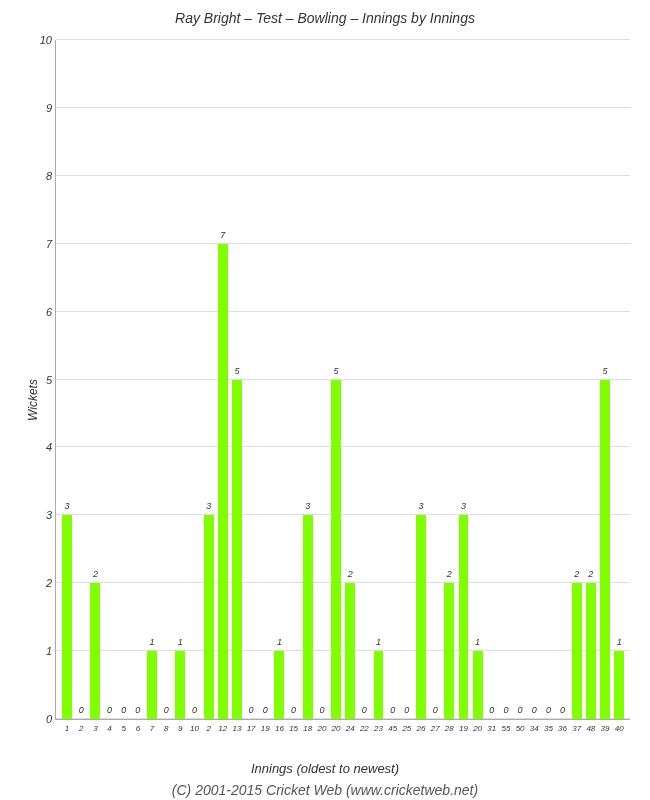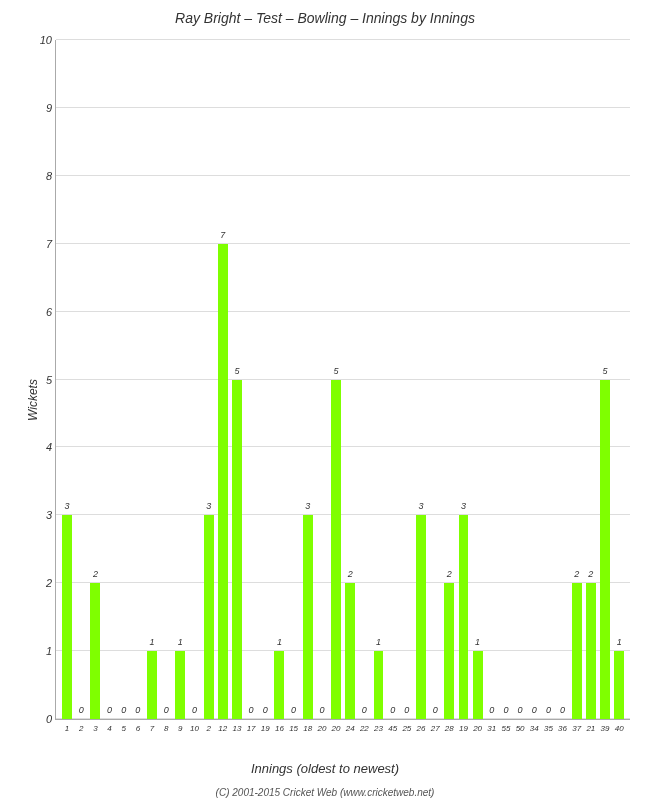--- a/index.html
+++ b/index.html
@@ -103,21 +103,21 @@
       color: #333;
       text-align: center;
       width: 100%;
       left: 0;
     }
     .copyright {
       position: absolute;
       bottom: 2px;
       left: 50%;
       transform: translateX(-50%);
-      font-size: 10px;
+      font-size: 14px;
       color: #555;
       white-space: nowrap;
     }
   </style>
 </head>
 <body>
 
 <div class="chart-container">
   <div class="chart-title">Ray Bright – Test – Bowling – Innings by Innings</div>
 
@@ -367,21 +367,21 @@
         <div class="bar-group">
           <div class="bar" style="height: 20%;">
             <div class="bar-label">2</div>
           </div>
           <div class="x-tick">37</div>
         </div>
         <div class="bar-group">
           <div class="bar" style="height: 20%;">
             <div class="bar-label">2</div>
           </div>
-          <div class="x-tick">21</div>
+          <div class="x-tick">48</div>
         </div>
         <div class="bar-group">
           <div class="bar" style="height: 50%;">
             <div class="bar-label">5</div>
           </div>
           <div class="x-tick">39</div>
         </div>
         <div class="bar-group">
           <div class="bar" style="height: 10%;">
             <div class="bar-label">1</div>

